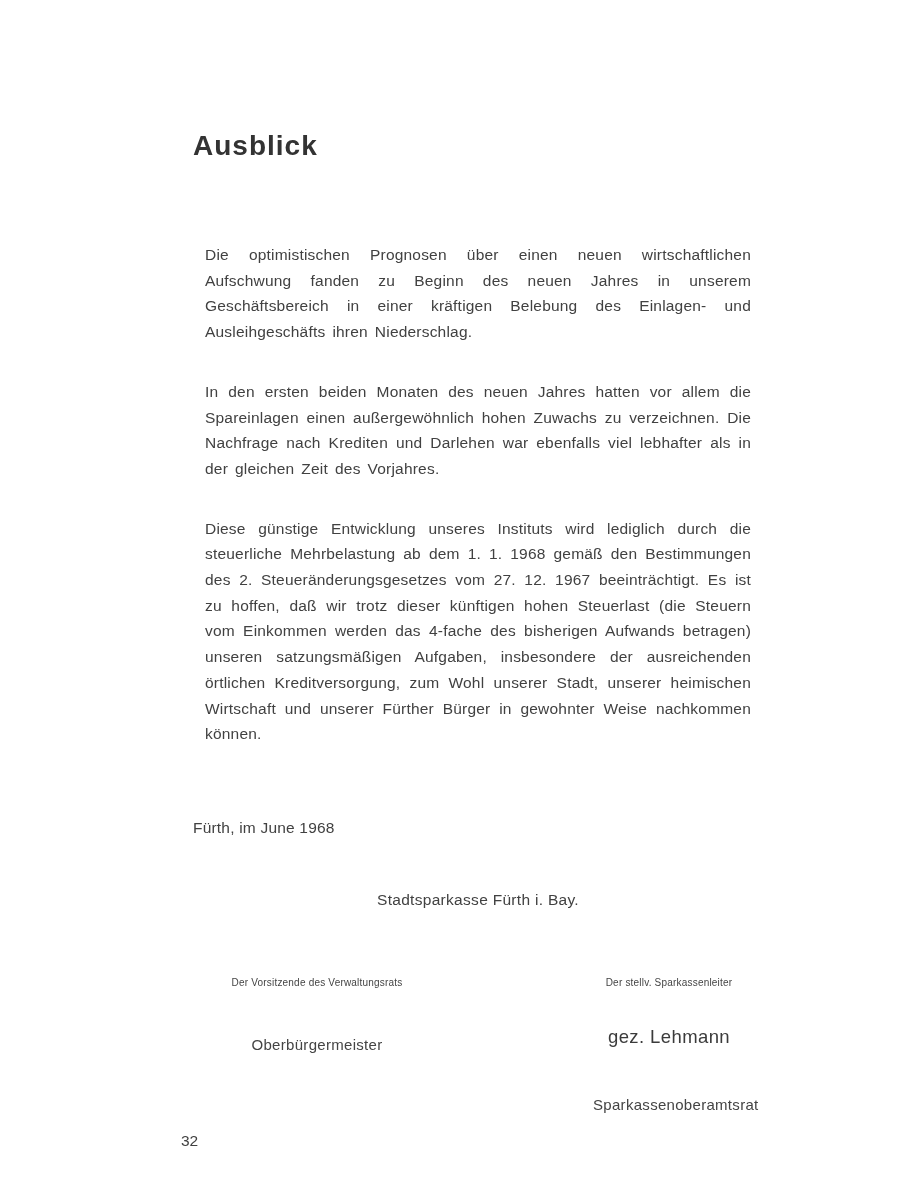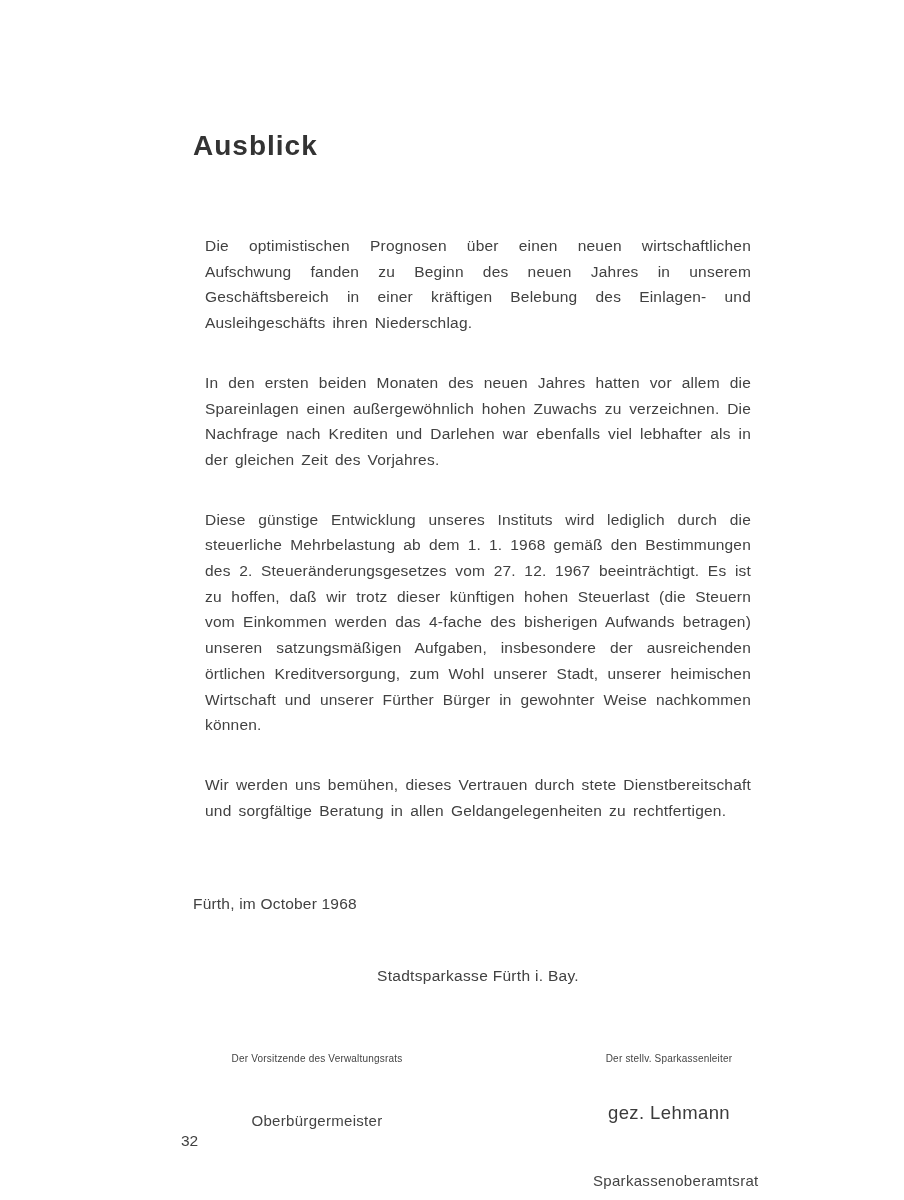--- a/index.html
+++ b/index.html
@@ -28,21 +28,21 @@
 
   .heading {
     margin-top: 82px;
     font-size: 28px;
     font-weight: bold;
     letter-spacing: 1px;
     color: #333333;
   }
 
   .body-text {
-    margin-top: 35px;
+    margin-top: 44px;
   }
 
   .body-text p {
     font-size: 15.5px;
     line-height: 25.7px;
     text-align: justify;
     color: #414141;
     word-spacing: 2.5px;
     letter-spacing: 0.2px;
     margin-bottom: 10px;
@@ -113,24 +113,23 @@
 
 <div class="page">
   <div class="content">
 
     <h1 class="heading">Ausblick</h1>
 
     <div class="body-text">
       <p>Die optimistischen Prognosen über einen neuen wirtschaftlichen Aufschwung fanden zu Beginn des neuen Jahres in unserem Geschäftsbereich in einer kräftigen Belebung des Einlagen- und Ausleihgeschäfts ihren Niederschlag.</p>
       <p>In den ersten beiden Monaten des neuen Jahres hatten vor allem die Spareinlagen einen außergewöhnlich hohen Zuwachs zu verzeichnen. Die Nachfrage nach Krediten und Darlehen war ebenfalls viel lebhafter als in der gleichen Zeit des Vorjahres.</p>
       <p>Diese günstige Entwicklung unseres Instituts wird lediglich durch die steuerliche Mehrbelastung ab dem 1. 1. 1968 gemäß den Bestimmungen des 2. Steueränderungsgesetzes vom 27. 12. 1967 beeinträchtigt. Es ist zu hoffen, daß wir trotz dieser künftigen hohen Steuerlast (die Steuern vom Einkommen werden das 4-fache des bisherigen Aufwands betragen) unseren satzungsmäßigen Aufgaben, insbesondere der ausreichenden örtlichen Kreditversorgung, zum Wohl unserer Stadt, unserer heimischen Wirtschaft und unserer Fürther Bürger in gewohnter Weise nachkommen können.</p>
-      <p>Wir werden uns bemühen, dieses Vertrauen durch stete Dienstbereitschaft und sorgfältige Beratung in allen Geldangelegenheiten zu rechtfertigen.</p>
     </div>
 
-    <p class="dateline">Fürth, im October 1968</p>
+    <p class="dateline">Fürth, im June 1968</p>
 
     <p class="institution">Stadtsparkasse Fürth i. Bay.</p>
 
     <div class="signatures">
 
       <div class="sig-col sig-col-left">
         <p class="sig-title">Der Vorsitzende des Verwaltungsrats</p>
         <p class="sig-role">Oberbürgermeister</p>
       </div>
 

